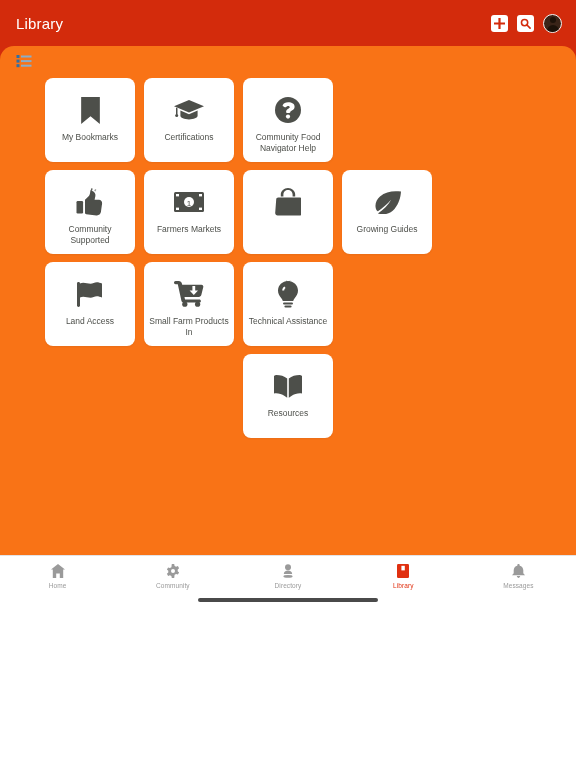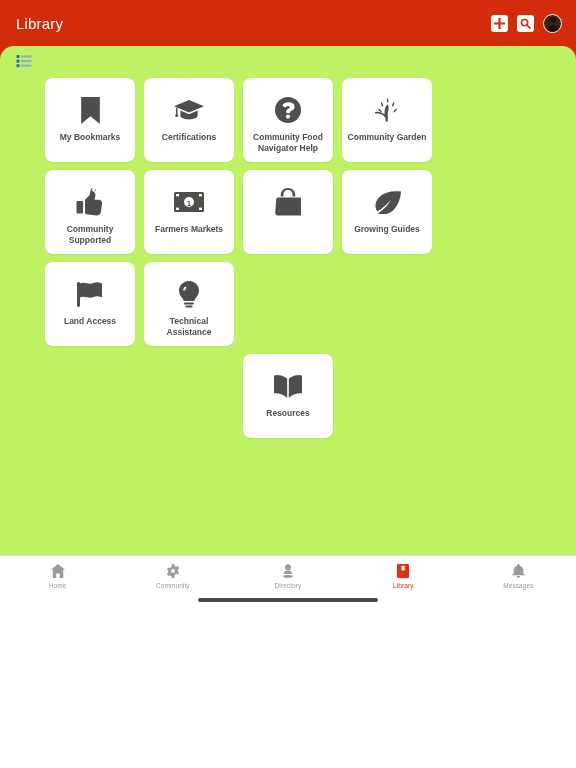--- a/index.html
+++ b/index.html
@@ -70,25 +70,24 @@
     position: absolute;
     bottom: -1px; left: 50%;
     transform: translateX(-50%);
     width: 12px; height: 8px;
     border-radius: 6px 6px 0 0;
     background: #1d1209;
   }
   
   .panel {
     flex: 1 1 auto;
-    background: #bef264;
+    background: #f97316;
     border-radius: 14px 14px 0 0;
     position: relative;
     overflow: hidden;
-    font-weight: bold;
   }
   .panel-toolbar {
     height: 28px;
     display: flex;
     align-items: center;
     padding: 6px 0 0 16px;
   }
   .list-icon { display: block; }
   .card {
     width: 90px;
@@ -238,33 +237,20 @@
         <div class="card">
           <span class="card-icon">
             <svg width="26" height="26" viewBox="0 0 26 26">
               <circle cx="13" cy="13" r="13"></circle>
               <path fill="#fff" d="M13.1 5.3c-2.6 0-4.4 1.1-5.3 2.6-.3.5-.1 1.1.4 1.4l1.5.9c.5.3 1.1.1 1.5-.3.5-.6 1-.9 1.8-.9 1 0 1.7.5 1.7 1.2 0 .6-.4.9-1.4 1.5-1.2.7-2.2 1.5-2.2 3v.3c0 .5.4.9.9.9h2.4c.5 0 .9-.4.9-.9 0-.5.9-1 2-1.7 1.2-.7 2.3-1.8 2.3-3.6 0-2.6-2.4-4.4-6.5-4.4z"></path>
               <circle fill="#fff" cx="13" cy="19.6" r="2.1"></circle>
             </svg>
           </span>
           <span class="card-label">Community Food Navigator Help</span>
         </div>
-        <div class="card">
-          <span class="card-icon">
-            <svg width="28" height="26" viewBox="0 0 28 26">
-              <path d="M14.6 1c-1 1.6-1 3.6 0 5.2 1-1.6 1-3.6 0-5.2z"></path>
-              <path d="M8 4.8c-.4 2 .4 4 2 5.2.4-2-.4-4-2-5.2z"></path>
-              <path d="M21.2 4.8c-1.6 1.2-2.4 3.2-2 5.2 1.6-1.2 2.4-3.2 2-5.2z"></path>
-              <path d="M5 11.6c.4 2 2 3.6 4 4-.4-2-2-3.6-4-4z"></path>
-              <path d="M24.2 11.6c-2 .4-3.6 2-4 4 2-.4 3.6-2 4-4z"></path>
-              <path d="M14.6 7.4c-2 1.6-3 4-3 6.6v3.4c-2.4-2-5.6-3-8.8-2.6-.6 0-1 .6-.8 1.2.2.5.8.7 1.3.6 3.4-.5 6.8 1 8.8 3.8l.5.7v3.4h2.2v-9.6c1.2-2.4 1.2-5.2 0-7.5z"></path>
-            </svg>
-          </span>
-          <span class="card-label">Community Garden</span>
-        </div>
       </div>
 
       <div class="row-wrap">
         <div class="card">
           <span class="card-icon">
             <svg width="28" height="28" viewBox="0 0 28 28">
               <rect x="0.5" y="13" width="6.6" height="12.5" rx="1.2"></rect>
               <path d="M16.6.8c-1.2 0-2 1-2.2 2l-.5 3c-.2 1-.7 2-1.5 2.8L9 11.8v13c0 .7.5 1.3 1.2 1.4l10.2 1.2c2.2.3 4.2-1.2 4.5-3.3l1.2-8.6c.3-2-1.2-3.8-3.2-3.8h-4.3l.8-3.6c.5-2.4-1-4.7-3-5.2-.2 0-.5-.1-.8-.1z"></path>
               <rect x="15" y="0" width="1.4" height="2.4" opacity=".55"></rect>
               <rect x="18.6" y="1.2" width="1.4" height="2" opacity=".55" transform="rotate(30 19.3 2.2)"></rect>
@@ -309,20 +295,31 @@
           <span class="card-icon">
             <svg width="28" height="28" viewBox="0 0 28 28">
               <rect x="1" y="2" width="3" height="25" rx="1.4"></rect>
               <path d="M4 3.4c4.6-2.4 9 1.8 13.6-.4 3-1.4 5.6-.6 8.4.6v14c-2.8-1.2-5.4-2-8.4-.6C13 19.2 8.6 15 4 17.4z"></path>
             </svg>
           </span>
           <span class="card-label">Land Access</span>
         </div>
         <div class="card">
           <span class="card-icon">
+            <svg width="30" height="26" viewBox="0 0 30 26">
+              <path d="M0 1.6C0 .8.7 0 1.6 0h3.2c1.5 0 2.8 1 3.1 2.5l.3 1.3h19.3c1.2 0 2.1 1.1 1.8 2.3l-2 8c-.3 1.1-1.3 1.9-2.4 1.9H10.5l.5 2.4h14.3c.9 0 1.6.7 1.6 1.6s-.7 1.6-1.6 1.6H9.7c-1.1 0-2.1-.8-2.3-1.9L3.8 3.3H1.6C.7 3.3 0 2.5 0 1.6z"></path>
+              <circle cx="10.8" cy="23.2" r="2.6"></circle>
+                <circle cx="23.6" cy="23.2" r="2.6"></circle>
+              <path d="M18.4 5v4.4h-2.8l4.2 4.6 4.2-4.6h-2.8V5z" fill="#ffffff"></path>
+            </svg>
+          </span>
+          <span class="card-label">Small Farm Products In</span>
+        </div>
+        <div class="card">
+          <span class="card-icon">
             <svg width="24" height="28" viewBox="0 0 24 28">
               <path d="M12 1C6.4 1 2 5.3 2 10.6c0 3 1.4 5.4 3 7.2 1 1.2 1.6 2.2 1.8 3.2h10.4c.2-1 .8-2 1.8-3.2 1.6-1.8 3-4.2 3-7.2C22 5.3 17.6 1 12 1z"></path>
               <rect x="7" y="22.4" width="10" height="2.2" rx="1.1"></rect>
               <rect x="8.4" y="25.4" width="7.2" height="2.2" rx="1.1"></rect>
               <path d="M8.4 6.5c-1.4 1-2.2 2.5-2.2 4.1h2c0-1 .5-2 1.4-2.6z" fill="#ffffff"></path>
               <path d="M11 0.2c-.7.5-1 1.3-.9 2.1.7-.5 1-1.3.9-2.1z"></path>
               <path d="M14.4 0.6c-.8.2-1.4.9-1.6 1.7.8-.2 1.4-.9 1.6-1.7z"></path>
             </svg>
           </span>
           <span class="card-label">Technical Assistance</span>

